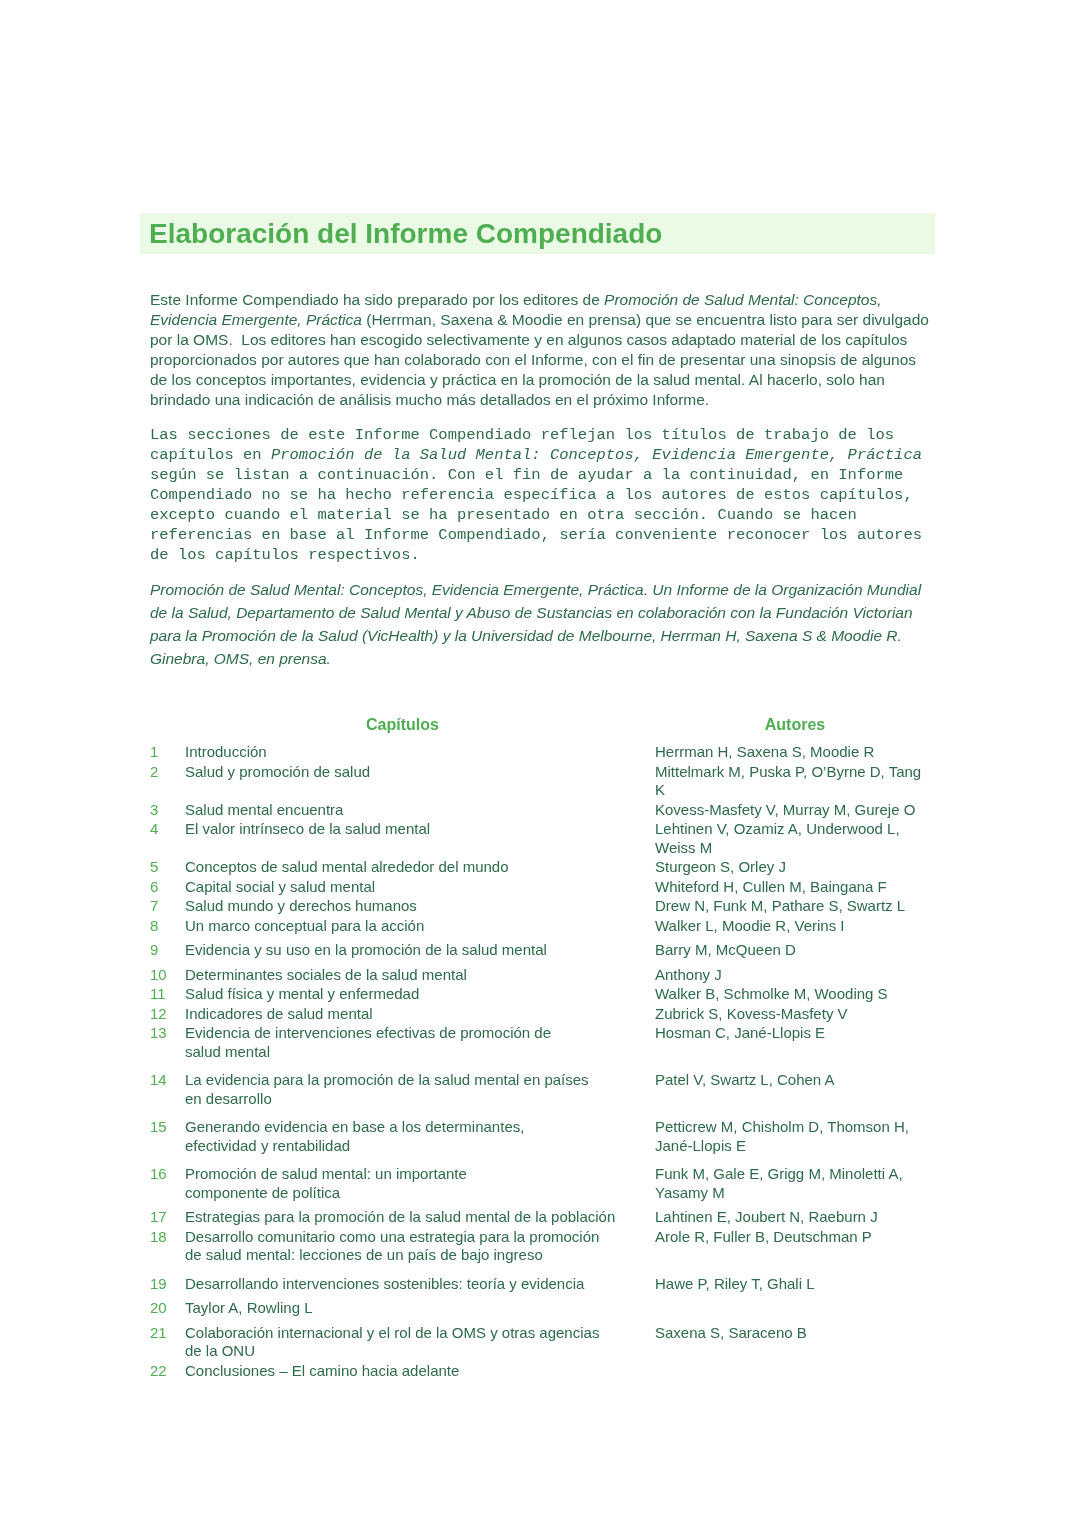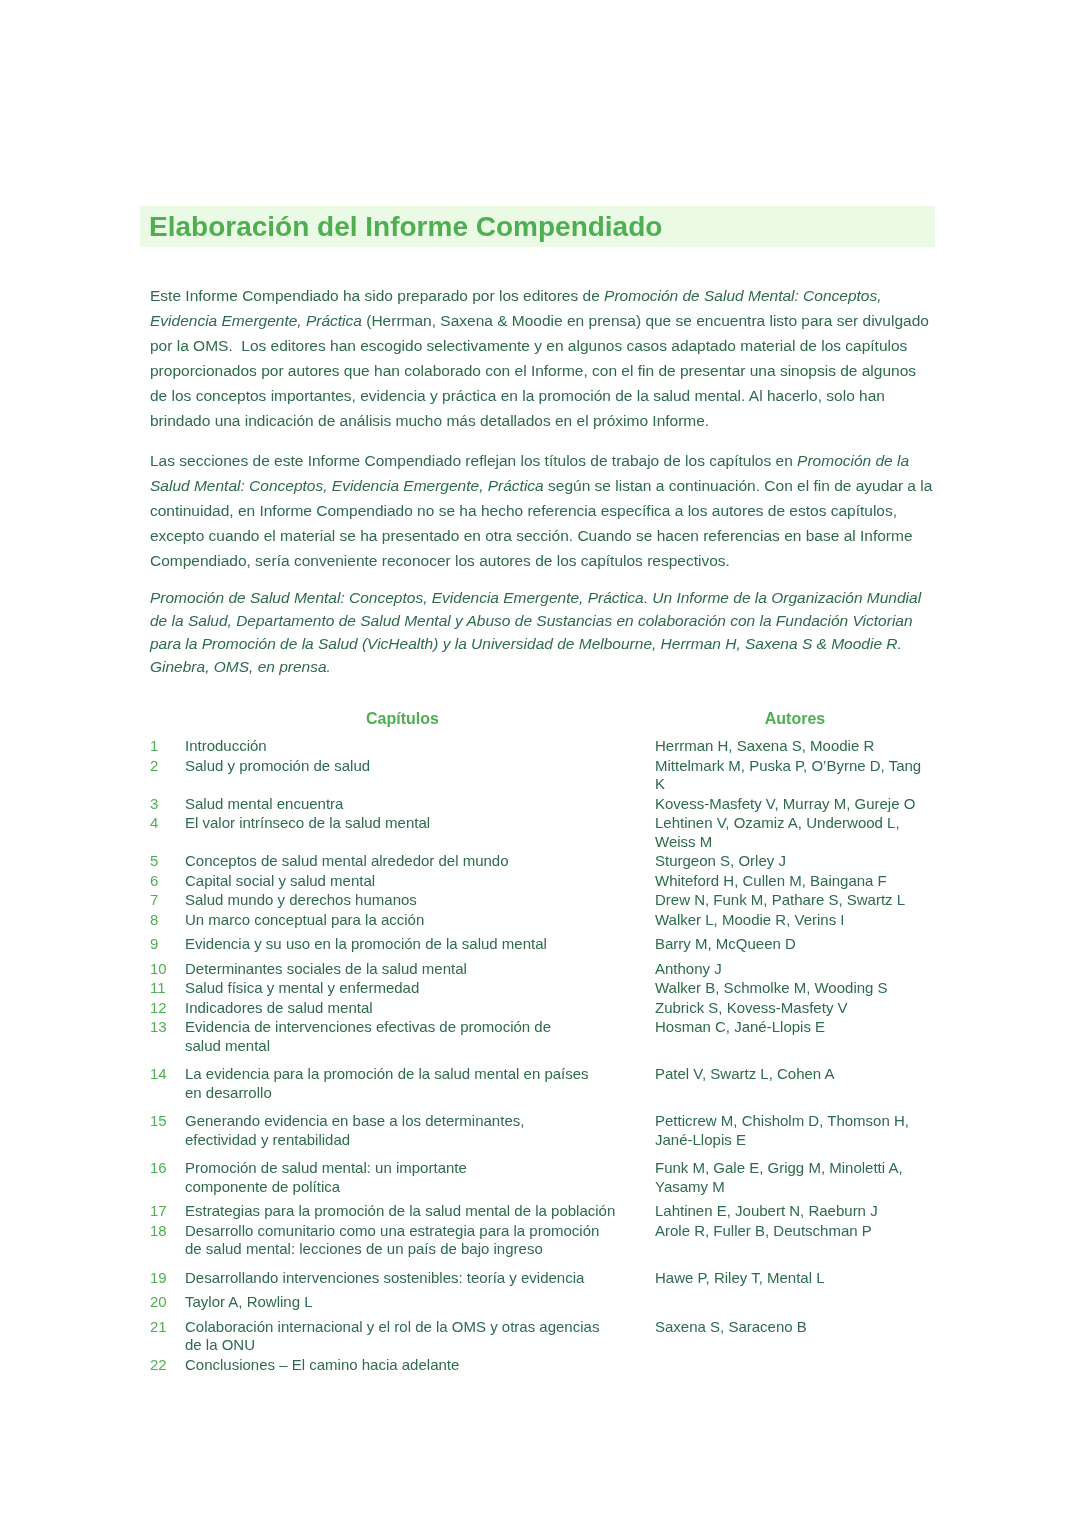--- a/index.html
+++ b/index.html
@@ -1,32 +1,32 @@
 <!DOCTYPE html>
 <html><head>
 <meta charset="utf-8">
 <style>
   html,body{margin:0;padding:0;background:#ffffff;}
   .page{
     width:1080px;height:1528px;background:#ffffff;position:relative;overflow:hidden;
     font-family:"Liberation Sans", sans-serif;color:#2d6b4b;
   }
-  .doc{position:absolute;top:206px;left:140px;width:800px;}
+  .doc{position:absolute;top:213px;left:140px;width:800px;}
   .titlebar{
     background:#ebfae5;width:795px;height:41px;box-sizing:border-box;
     display:flex;align-items:center;padding-left:9px;
   }
   .title{font-size:28px;font-weight:bold;color:#4fae51;}
   .content{margin-left:10px;width:785px;}
-  .para{font-size:15.5px;line-height:25px;margin:0;margin-top:36px;text-align:left;}
-  .para.second{margin-top:15px;}
+  .para{font-size:15.5px;line-height:20px;margin:0;margin-top:36px;text-align:left;}
+  .para.second{margin-top:15px;font-family:Liberation Mono, monospace;}
   .italic{font-style:italic;}
   .h2{margin:0;margin-top:17px;font-size:19px;font-weight:bold;color:#4fae51;}
   .citation{margin:0;margin-top:13px;font-size:15.5px;line-height:23px;font-style:italic;}
-  .chapters-table{margin-top:32px;}
+  .chapters-table{margin-top:46px;}
   .thead{display:grid;grid-template-columns:505px 280px;}
   .th{text-align:center;font-weight:bold;color:#4fae51;font-size:16px;}
   .rows{margin-top:9px;}
   .row{display:grid;grid-template-columns:35px 470px 280px;font-size:15px;line-height:18.5px;margin-top:1px;}
   .row.gap-sm{margin-top:6px;}
   .row.gap-md{margin-top:10px;}
   .num{color:#4fae51;}
   .cell{white-space:pre-line;padding-right:12px;box-sizing:border-box;}
 </style>
 </head>
@@ -147,21 +147,21 @@
   </div>
             <div class="row">
     <div class="num cell">18</div>
     <div class="cell">Desarrollo comunitario como una estrategia para la promoción
 de salud mental: lecciones de un país de bajo ingreso</div>
     <div class="cell">Arole R, Fuller B, Deutschman P</div>
   </div>
             <div class="row gap-md">
     <div class="num cell">19</div>
     <div class="cell">Desarrollando intervenciones sostenibles: teoría y evidencia</div>
-    <div class="cell">Hawe P, Riley T, Mental L</div>
+    <div class="cell">Hawe P, Riley T, Ghali L</div>
   </div>
             <div class="row gap-sm">
     <div class="num cell">20</div>
     <div class="cell">Taylor A, Rowling L</div>
   </div>
             <div class="row gap-sm">
     <div class="num cell">21</div>
     <div class="cell">Colaboración internacional y el rol de la OMS y otras agencias
 de la ONU</div>
     <div class="cell">Saxena S, Saraceno B</div>

